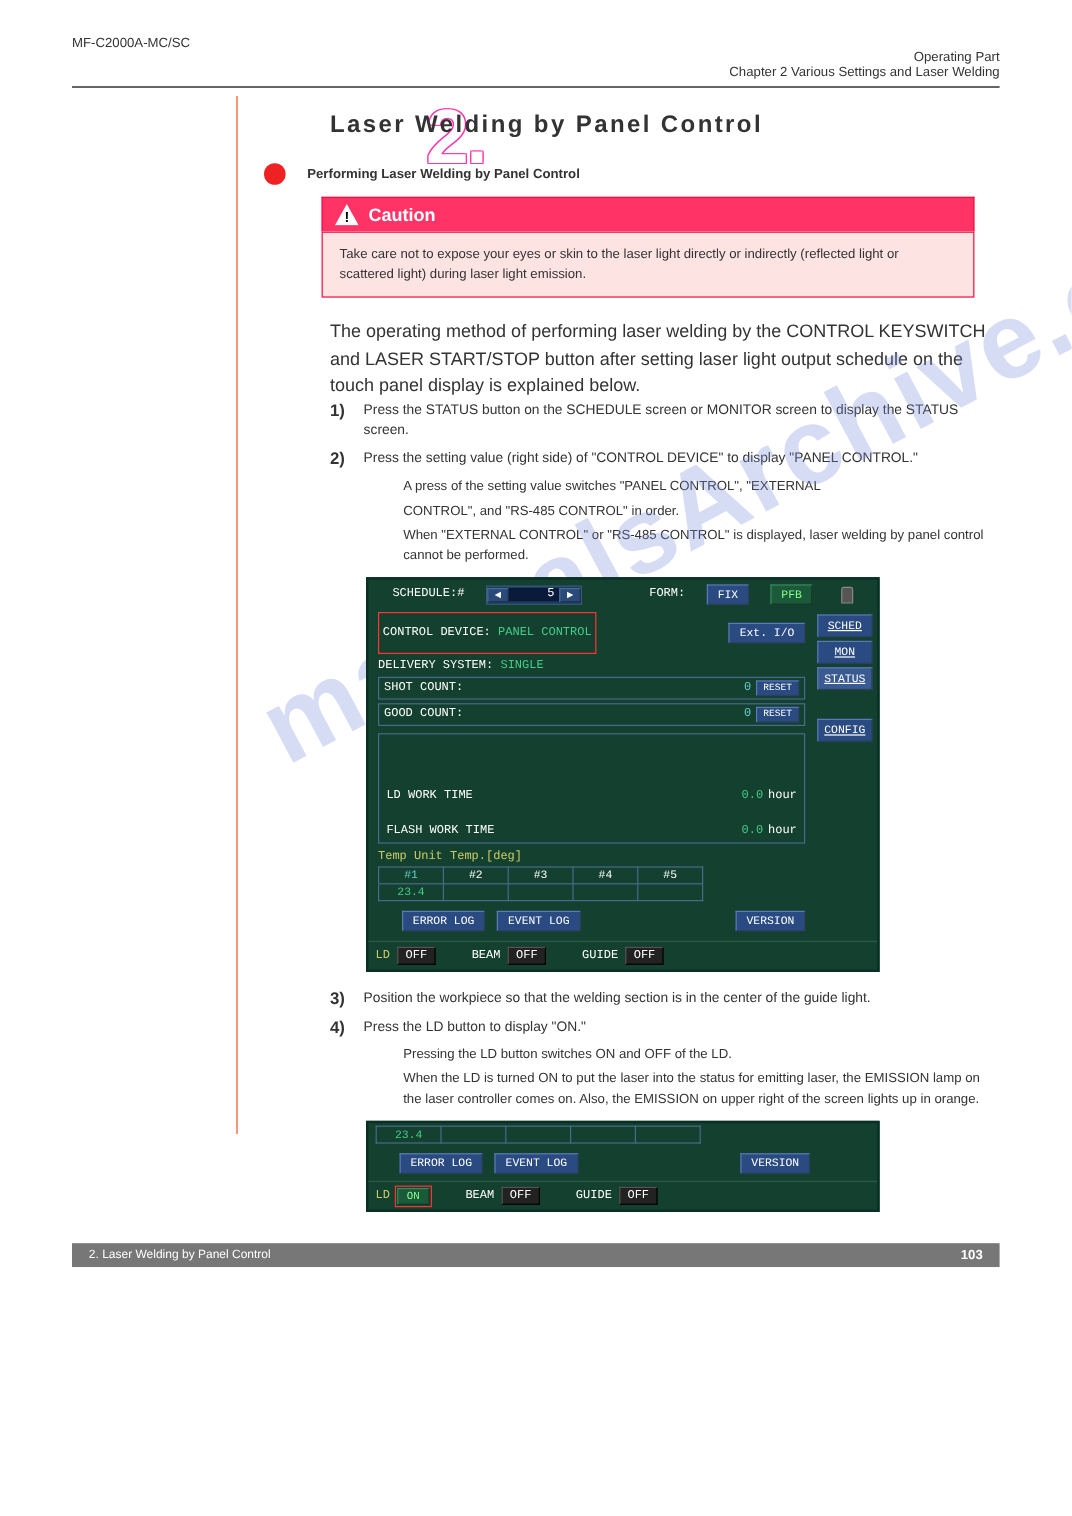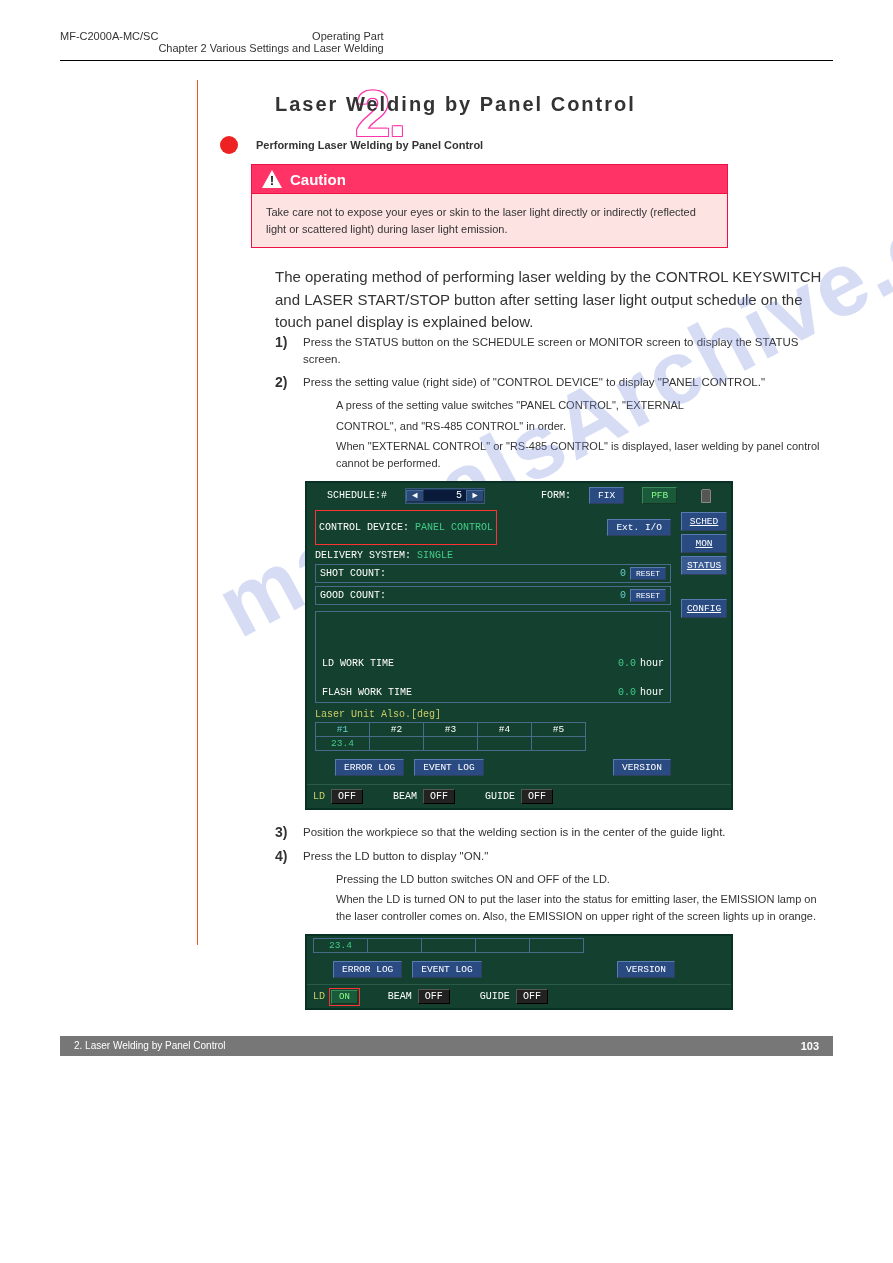--- a/index.html
+++ b/index.html
@@ -1,27 +1,27 @@
 <!DOCTYPE html>
 <html><head>
 <meta charset="utf-8">
 <style>
   * { box-sizing: border-box; margin: 0; padding: 0; }
   body { background: #fff; font-family: Arial, sans-serif; width: 893px; margin: 0 auto; font-size: 12px; color: #333; }
   .page { padding: 30px 60px 20px 60px; position: relative; }
-  .page-header { border-bottom: 1px solid #000; padding-bottom: 6px; margin-bottom: 24px; display: flex; justify-content: flex-start; font-size: 11px; }
+  .page-header { border-bottom: 1px solid #000; padding-bottom: 6px; margin-bottom: 12px; display: flex; justify-content: flex-end; font-size: 11px; flex-direction: column; }
   .header-right { text-align: right; }
   .section-num { font-size: 64px; font-weight: bold; color: #fff; text-shadow: -1px -1px 0 #f3a, 1px -1px 0 #f3a, -1px 1px 0 #f3a, 1px 1px 0 #f3a; letter-spacing: -2px; margin-left: 135px; margin-top: -8px; }
   .vert-line { position: absolute; left: 197px; top: 80px; bottom: 85px; width: 1px; background: #e52; }
   .content { margin-left: 160px; width: 605px; }
   .section-title { font-size: 20px; font-weight: bold; letter-spacing: 2px; margin-top: -58px; margin-left: 55px; margin-bottom: 20px; }
   .bullet-row { display: flex; align-items: center; margin-top: 12px; margin-bottom: 10px; }
   .big-dot { width: 18px; height: 18px; background: #e22; border-radius: 50%; margin-right: 18px; }
   .sub-title { font-size: 11px; font-weight: bold; }
-  .caution-box { margin-left: 31px; width: 477px; margin-bottom: 18px; }
+  .caution-box { margin-left: 48px; width: 544px; margin-bottom: 18px; }
   .caution-head { background: #f36; color: #fff; font-weight: bold; padding: 5px 10px; display: flex; align-items: center; gap: 8px; font-size: 15px; border: 1px solid #e14; border-bottom: none; }
   .tri { width: 20px; height: 18px; background: #fff; clip-path: polygon(50% 0, 0 100%, 100% 100%); display: flex; align-items: center; justify-content: center; }
   .tri::after { content: "!"; color: #000; font-weight: bold; font-size: 12px; position: relative; top: 2px; }
   .caution-body { background: #fee3e3; border: 1px solid #e14; padding: 10px 14px; font-size: 11px; line-height: 1.5; }
   .body-text { margin-left: 55px; font-size: 15px; line-height: 1.5; }
   .step-row { display: flex; margin-left: 55px; margin-bottom: 6px; }
   .step-num { font-weight: bold; font-size: 14px; margin-right: 10px; min-width: 18px; }
   .step-text { font-size: 11.5px; line-height: 1.5; flex: 1; }
   .indent-note { margin-left: 116px; font-size: 11px; line-height: 1.5; margin-bottom: 4px; }
   .screen { margin-left: 85px; width: 428px; background: #13402f; border: 2px solid #083025; padding: 0; font-family: "Courier New", monospace; color: #fff; font-size: 10px; margin-bottom: 14px; position: relative; }
@@ -146,21 +146,21 @@
                 <span>LD WORK TIME</span>
                 <span class="scr-greent" style="margin-left:auto;">0.0</span>
                 <span style="margin-left:4px;">hour</span>
               </div>
             <div style="display:flex;margin-top:18px;">
                 <span>FLASH WORK TIME</span>
                 <span class="scr-greent" style="margin-left:auto;">0.0</span>
                 <span style="margin-left:4px;">hour</span>
               </div>
           </div>
-          <div style="margin-top:6px;" class="scr-yel">Laser Unit Also.[deg]</div>
+          <div style="margin-top:6px;" class="scr-yel">Temp Unit Temp.[deg]</div>
           <table class="scr-tbl">
             <tbody>
                 <tr>
               <td class="scr-cyant">#1</td>
               <td>#2</td>
               <td>#3</td>
               <td>#4</td>
               <td>#5</td>
             </tr>
             <tr>

